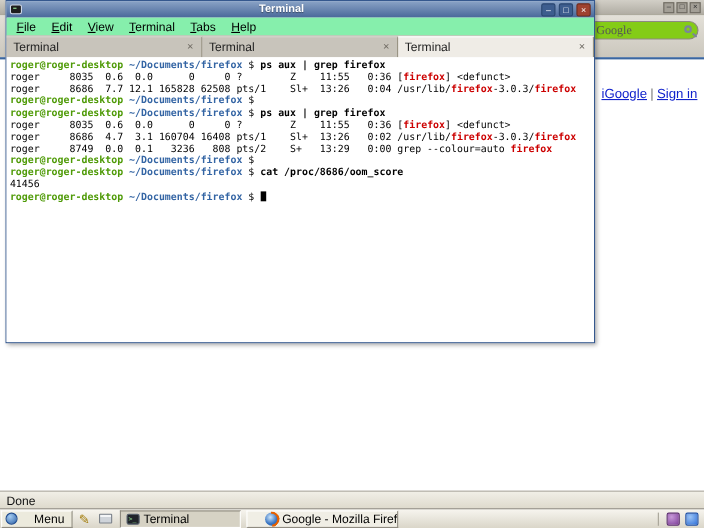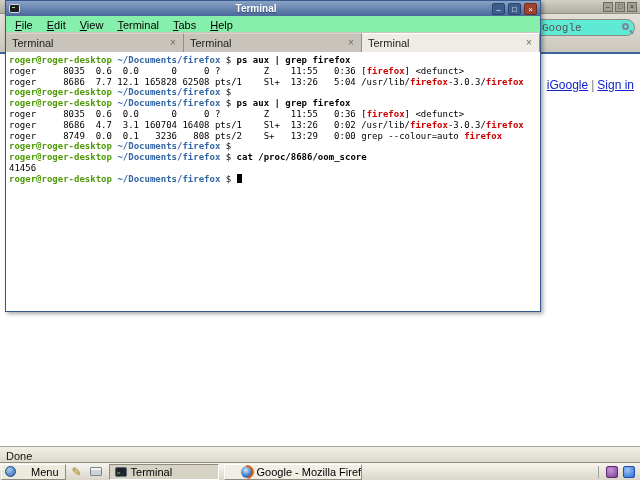--- a/index.html
+++ b/index.html
@@ -13,22 +13,22 @@
   
   .ff-window { position:absolute; left:0; top:0; right:0; bottom:18px; background:#fff; z-index:1; }
   .ff-titlebar { position:absolute; top:0; left:0; right:0; height:14px;
     background:linear-gradient(#d2cfc7,#b0aca3); border-bottom:1px solid #94907f; }
   .ff-winbtns { position:absolute; right:3px; top:2px; display:flex; gap:2px; }
   .ff-winbtn { width:10px; height:10px; background:#a39f96; border:1px solid #6f6b62;
     font-size:7px; line-height:8px; text-align:center; color:#2d2d2d; }
   .ff-toolbar { position:absolute; top:14px; left:0; right:0; height:40px;
     background:linear-gradient(#e3e0d8,#cbc7bd); border-bottom:2px solid #3b66a0; }
   .ff-search { position:absolute; top:19px; left:519px; width:116px; height:17px;
-    border:1px solid #8d897f; border-radius:9px; background:#5eead4;
-    font-family:Liberation Mono, monospace; font-size:11px; color:#555;
+    border:1px solid #8d897f; border-radius:9px; background:#84cc16;
+    font-family:Liberation Serif, serif; font-size:11px; color:#555;
     padding:1px 18px 1px 22px; outline:none; }
   .ff-search-icon { position:absolute; top:23px; right:11px; width:7px; height:7px;
     border:2px solid #7a8699; border-radius:50%; }
   .ff-search-icon::after { content:""; position:absolute; left:5px; top:6px; width:5px; height:2px;
     background:#7a8699; transform:rotate(40deg); border-radius:1px; }
   .ff-content { position:absolute; top:56px; left:0; right:0; bottom:16px; background:#fff; }
   .ff-links { position:absolute; top:22px; right:6px; white-space:nowrap; font-size:12px;margin-left:12px; }
   .ff-links a { color:#1122cc; text-decoration:underline; }
   .ff-links .sep { color:#777; text-decoration:none; padding:0 3px; }
   .ff-statusbar { position:absolute; left:0; right:0; bottom:0; height:16px;
@@ -151,21 +151,21 @@
         </div>
         <div class="tab active">
           <span class="tab-label">Terminal</span>
           <span class="tab-close">×</span>
         </div>
       </div>
     <div class="term-screen">
       <div id="terminal-output">
           <div class="tline"><span style="color: rgb(78, 154, 6); font-weight: bold;">roger@roger-desktop</span><span> </span><span style="color: rgb(52, 101, 164); font-weight: bold;">~/Documents/firefox</span><span> $ </span><span style="font-weight: bold;">ps aux | grep firefox</span></div>
           <div class="tline"><span>roger     8035  0.6  0.0      0     0 ?        Z    11:55   0:36 [</span><span style="color: rgb(204, 0, 0); font-weight: bold;">firefox</span><span>] &lt;defunct&gt;</span></div>
-          <div class="tline"><span>roger     8686  7.7 12.1 165828 62508 pts/1    Sl+  13:26   5:04 /usr/lib/</span><span style="color: rgb(204, 0, 0); font-weight: bold;">firefox</span><span>-3.0.3/</span><span style="color: rgb(204, 0, 0); font-weight: bold;">firefox</span></div>
+          <div class="tline"><span>roger     8686  7.7 12.1 165828 62508 pts/1    Sl+  13:26   0:04 /usr/lib/</span><span style="color: rgb(204, 0, 0); font-weight: bold;">firefox</span><span>-3.0.3/</span><span style="color: rgb(204, 0, 0); font-weight: bold;">firefox</span></div>
           <div class="tline"><span style="color: rgb(78, 154, 6); font-weight: bold;">roger@roger-desktop</span><span> </span><span style="color: rgb(52, 101, 164); font-weight: bold;">~/Documents/firefox</span><span> $ </span></div>
           <div class="tline"><span style="color: rgb(78, 154, 6); font-weight: bold;">roger@roger-desktop</span><span> </span><span style="color: rgb(52, 101, 164); font-weight: bold;">~/Documents/firefox</span><span> $ </span><span style="font-weight: bold;">ps aux | grep firefox</span></div>
           <div class="tline"><span>roger     8035  0.6  0.0      0     0 ?        Z    11:55   0:36 [</span><span style="color: rgb(204, 0, 0); font-weight: bold;">firefox</span><span>] &lt;defunct&gt;</span></div>
           <div class="tline"><span>roger     8686  4.7  3.1 160704 16408 pts/1    Sl+  13:26   0:02 /usr/lib/</span><span style="color: rgb(204, 0, 0); font-weight: bold;">firefox</span><span>-3.0.3/</span><span style="color: rgb(204, 0, 0); font-weight: bold;">firefox</span></div>
           <div class="tline"><span>roger     8749  0.0  0.1   3236   808 pts/2    S+   13:29   0:00 grep --colour=auto </span><span style="color: rgb(204, 0, 0); font-weight: bold;">firefox</span></div>
           <div class="tline"><span style="color: rgb(78, 154, 6); font-weight: bold;">roger@roger-desktop</span><span> </span><span style="color: rgb(52, 101, 164); font-weight: bold;">~/Documents/firefox</span><span> $ </span></div>
           <div class="tline"><span style="color: rgb(78, 154, 6); font-weight: bold;">roger@roger-desktop</span><span> </span><span style="color: rgb(52, 101, 164); font-weight: bold;">~/Documents/firefox</span><span> $ </span><span style="font-weight: bold;">cat /proc/8686/oom_score</span></div>
           <div class="tline"><span>41456</span></div>
           <div class="tline"><span style="color: rgb(78, 154, 6); font-weight: bold;">roger@roger-desktop</span><span> </span><span style="color: rgb(52, 101, 164); font-weight: bold;">~/Documents/firefox</span><span> $ </span><span class="cursor"></span></div>
         </div>

